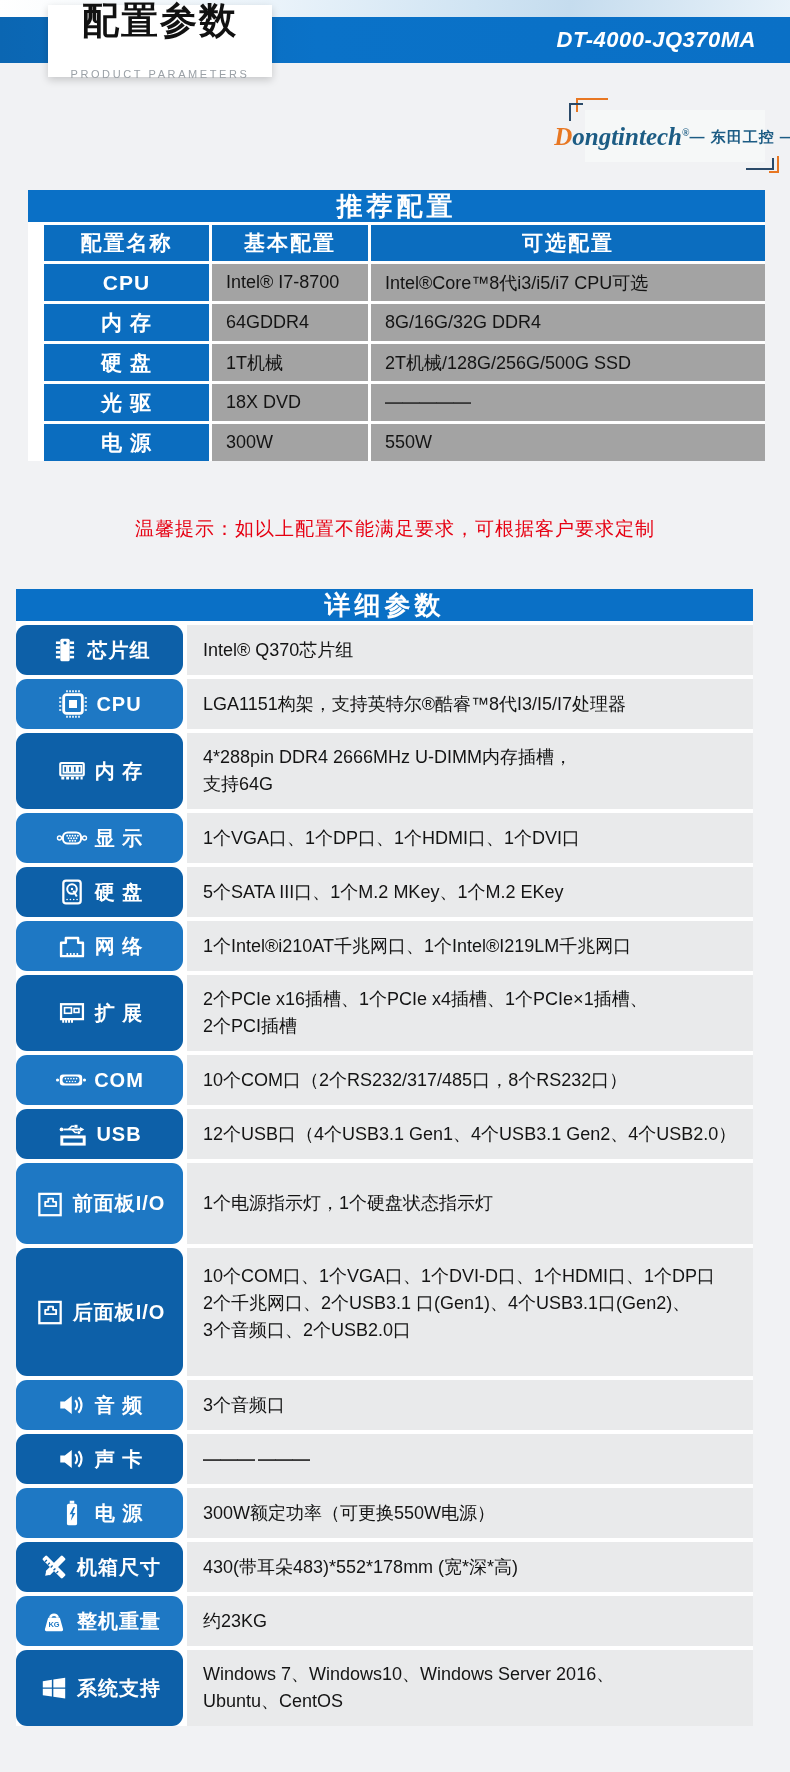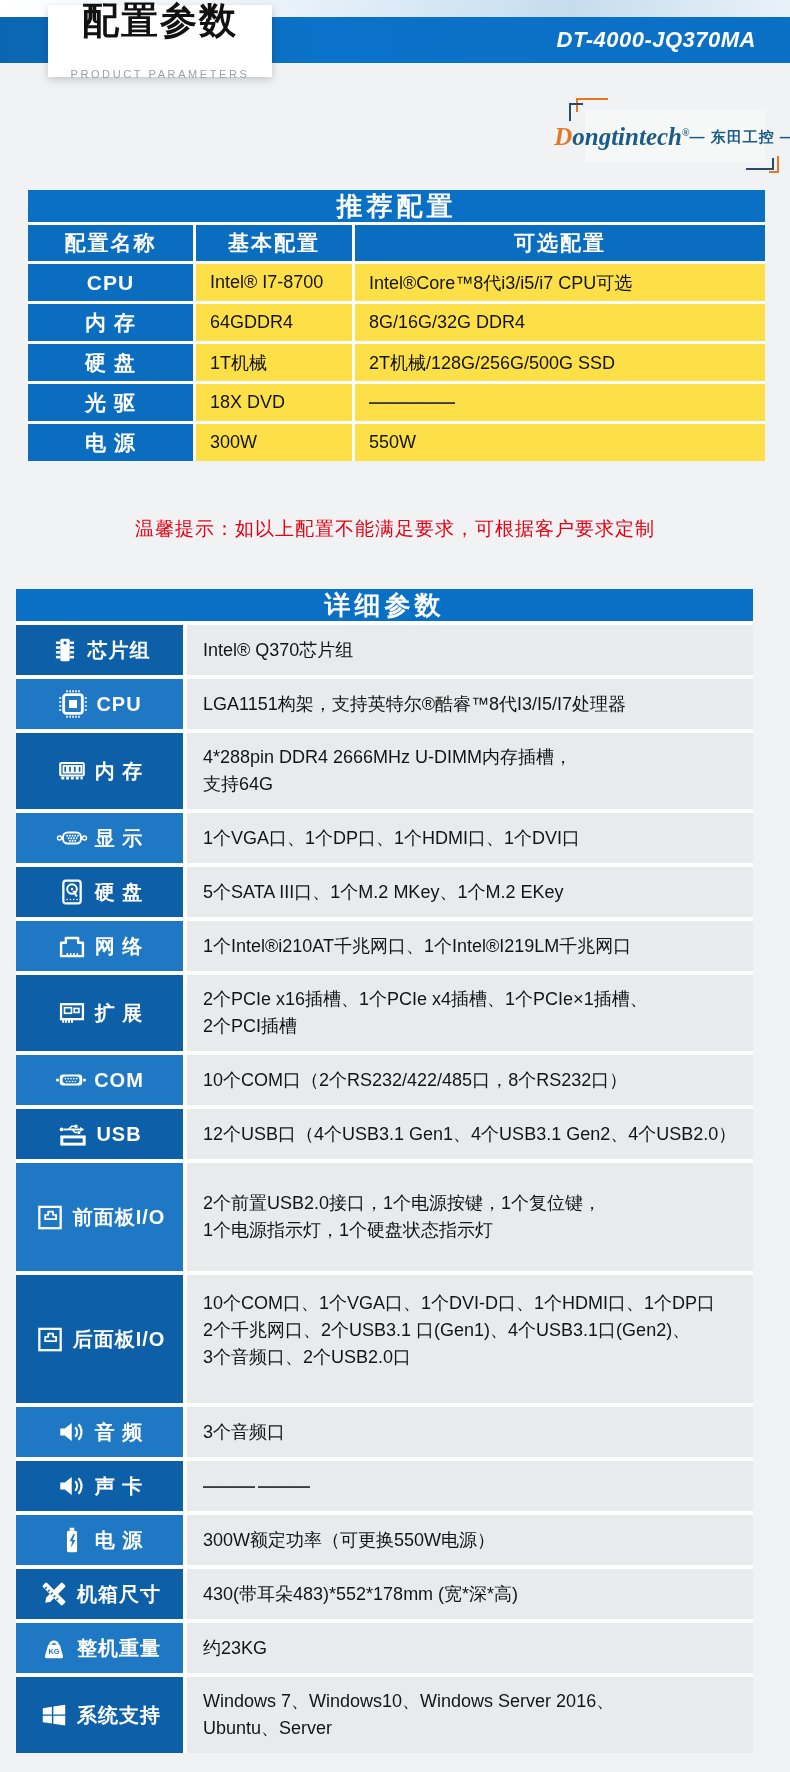--- a/index.html
+++ b/index.html
@@ -33,33 +33,33 @@
   .logo-en{font-family:"Liberation Serif","DejaVu Serif",serif;font-style:italic;font-weight:bold;
     font-size:25px;line-height:1;color:#1c5c84;white-space:nowrap;}
   .logo-en .d{color:#e87722;}
   .logo-en sup{font-size:10px;}
   .logo-cn{font-size:15px;font-weight:bold;color:#1c5c84;margin-top:2px;letter-spacing:1px;white-space:nowrap;}
   
   .tbl{margin-left:28px;width:737px;background:#fff;}
   .tbl1{margin-top:20px;}
   .t-title{height:32px;background:#0a70c6;color:#fff;font-size:26px;font-weight:bold;
     display:flex;align-items:center;justify-content:center;letter-spacing:4px;}
-  .t1-head,.t1-row{display:grid;grid-template-columns:165px 156px 1fr;gap:3px;margin-top:3px;}
+  .t1-head,.t1-row{display:grid;grid-template-columns:165px 156px 1fr;gap:3px;margin-top:3px;padding-left:16px;}
   .t1-head .hc{height:36px;background:#0b6dbf;color:#fff;display:flex;align-items:center;justify-content:center;
     font-size:21px;font-weight:bold;letter-spacing:2px;}
   .t1-row .name{height:37px;background:#0b6dbf;color:#fff;font-size:21px;font-weight:bold;
     display:flex;align-items:center;justify-content:center;letter-spacing:1px;}
-  .t1-row .val{background:#fde047;font-size:18px;display:flex;align-items:center;padding-left:14px;}
+  .t1-row .val{background:#a3a3a3;font-size:18px;display:flex;align-items:center;padding-left:14px;}
   .dashtext{font-weight:bold;letter-spacing:-1px;color:#3a3a3a;}
   
   .note{margin-top:55px;text-align:center;color:#e60012;font-size:19px;font-weight:500;letter-spacing:1px;}
   
   .tbl2{margin-top:47px;margin-left:16px;}
   .t2-row{display:grid;grid-template-columns:167px 1fr;gap:4px;margin-top:4px;}
-  .t2-row .lab{display:flex;align-items:center;justify-content:center;gap:7px;padding:0 3px;}
+  .t2-row .lab{display:flex;align-items:center;justify-content:center;gap:7px;padding:0 3px;border-radius:11px;}
   #t2-rows .t2-row:nth-child(odd)  .lab{background:#0d60a8;}
   #t2-rows .t2-row:nth-child(even) .lab{background:#1e78c4;}
   .lab .ic{width:32px;height:32px;flex:0 0 auto;display:flex;align-items:center;}
   .lab .tx{color:#fff;font-size:20px;font-weight:bold;letter-spacing:1px;white-space:nowrap;}
   .t2-row .val{background:#e9eaeb;font-size:18px;line-height:27px;padding:11px 16px;box-sizing:border-box;
     min-height:50px;display:flex;flex-direction:column;justify-content:center;}
   #t2-rows .t2-row:nth-child(10) .val{padding-top:27px;padding-bottom:27px;}
   #t2-rows .t2-row:nth-child(11) .val{padding-top:15px;padding-bottom:32px;}
 </style>
 </head>
@@ -294,21 +294,21 @@
                 <circle cx="8.9" cy="13.1" r=".6"></circle>
                 <circle cx="11" cy="13.1" r=".6"></circle>
                 <circle cx="13.1" cy="13.1" r=".6"></circle>
                 <circle cx="15.2" cy="13.1" r=".6"></circle>
               </g>
             </svg>
           </span>
           <span class="tx">COM</span>
         </div>
         <div class="val">
-          <div>10个COM口（2个RS232/422/485口，8个RS232口）</div>
+          <div>10个COM口（2个RS232/317/485口，8个RS232口）</div>
         </div>
       </div>
       <div class="t2-row">
         <div class="lab">
           <span class="ic">
             <svg viewBox="0 0 24 24" width="32" height="32">
               <circle cx="3.4" cy="8.6" r="1.4" fill="#fff"></circle>
               <path d="M4.8 8.6H19" stroke="#fff" stroke-width="1.4"></path>
               <path d="M20.5 8.6l-3.2-1.8v3.6z" fill="#fff"></path>
               <path d="M8.6 8.6l2.4-2.4h2.2" fill="none" stroke="#fff" stroke-width="1.2"></path>
@@ -328,21 +328,20 @@
         <div class="lab">
           <span class="ic">
             <svg viewBox="0 0 24 24" width="32" height="32">
               <rect x="4" y="4.4" width="16" height="16" fill="none" stroke="#fff" stroke-width="1.7"></rect>
               <path d="M8.4 13.6v-3.2h2.3V8h3.6v2.4h2.3v3.2z" fill="none" stroke="#fff" stroke-width="1.4" stroke-linejoin="round"></path>
             </svg>
           </span>
           <span class="tx">前面板I/O</span>
         </div>
         <div class="val">
-          <div>2个前置USB2.0接口，1个电源按键，1个复位键，</div>
           <div>1个电源指示灯，1个硬盘状态指示灯</div>
         </div>
       </div>
       <div class="t2-row">
         <div class="lab">
           <span class="ic">
             <svg viewBox="0 0 24 24" width="32" height="32">
               <rect x="4" y="4.4" width="16" height="16" fill="none" stroke="#fff" stroke-width="1.7"></rect>
               <path d="M8.4 13.6v-3.2h2.3V8h3.6v2.4h2.3v3.2z" fill="none" stroke="#fff" stroke-width="1.4" stroke-linejoin="round"></path>
             </svg>
@@ -442,17 +441,17 @@
               <path d="M3.6 6.9l6.8-1v5.8H3.6z" fill="#fff"></path>
               <path d="M11.5 5.7l8.9-1.3v7.3h-8.9z" fill="#fff"></path>
               <path d="M3.6 12.6h6.8v5.8l-6.8-1z" fill="#fff"></path>
               <path d="M11.5 12.6h8.9v7.3l-8.9-1.3z" fill="#fff"></path>
             </svg>
           </span>
           <span class="tx">系统支持</span>
         </div>
         <div class="val">
           <div>Windows 7、Windows10、Windows Server 2016、</div>
-          <div>Ubuntu、Server</div>
+          <div>Ubuntu、CentOS</div>
         </div>
       </div>
     </div>
 </section>
 
 </body></html>

